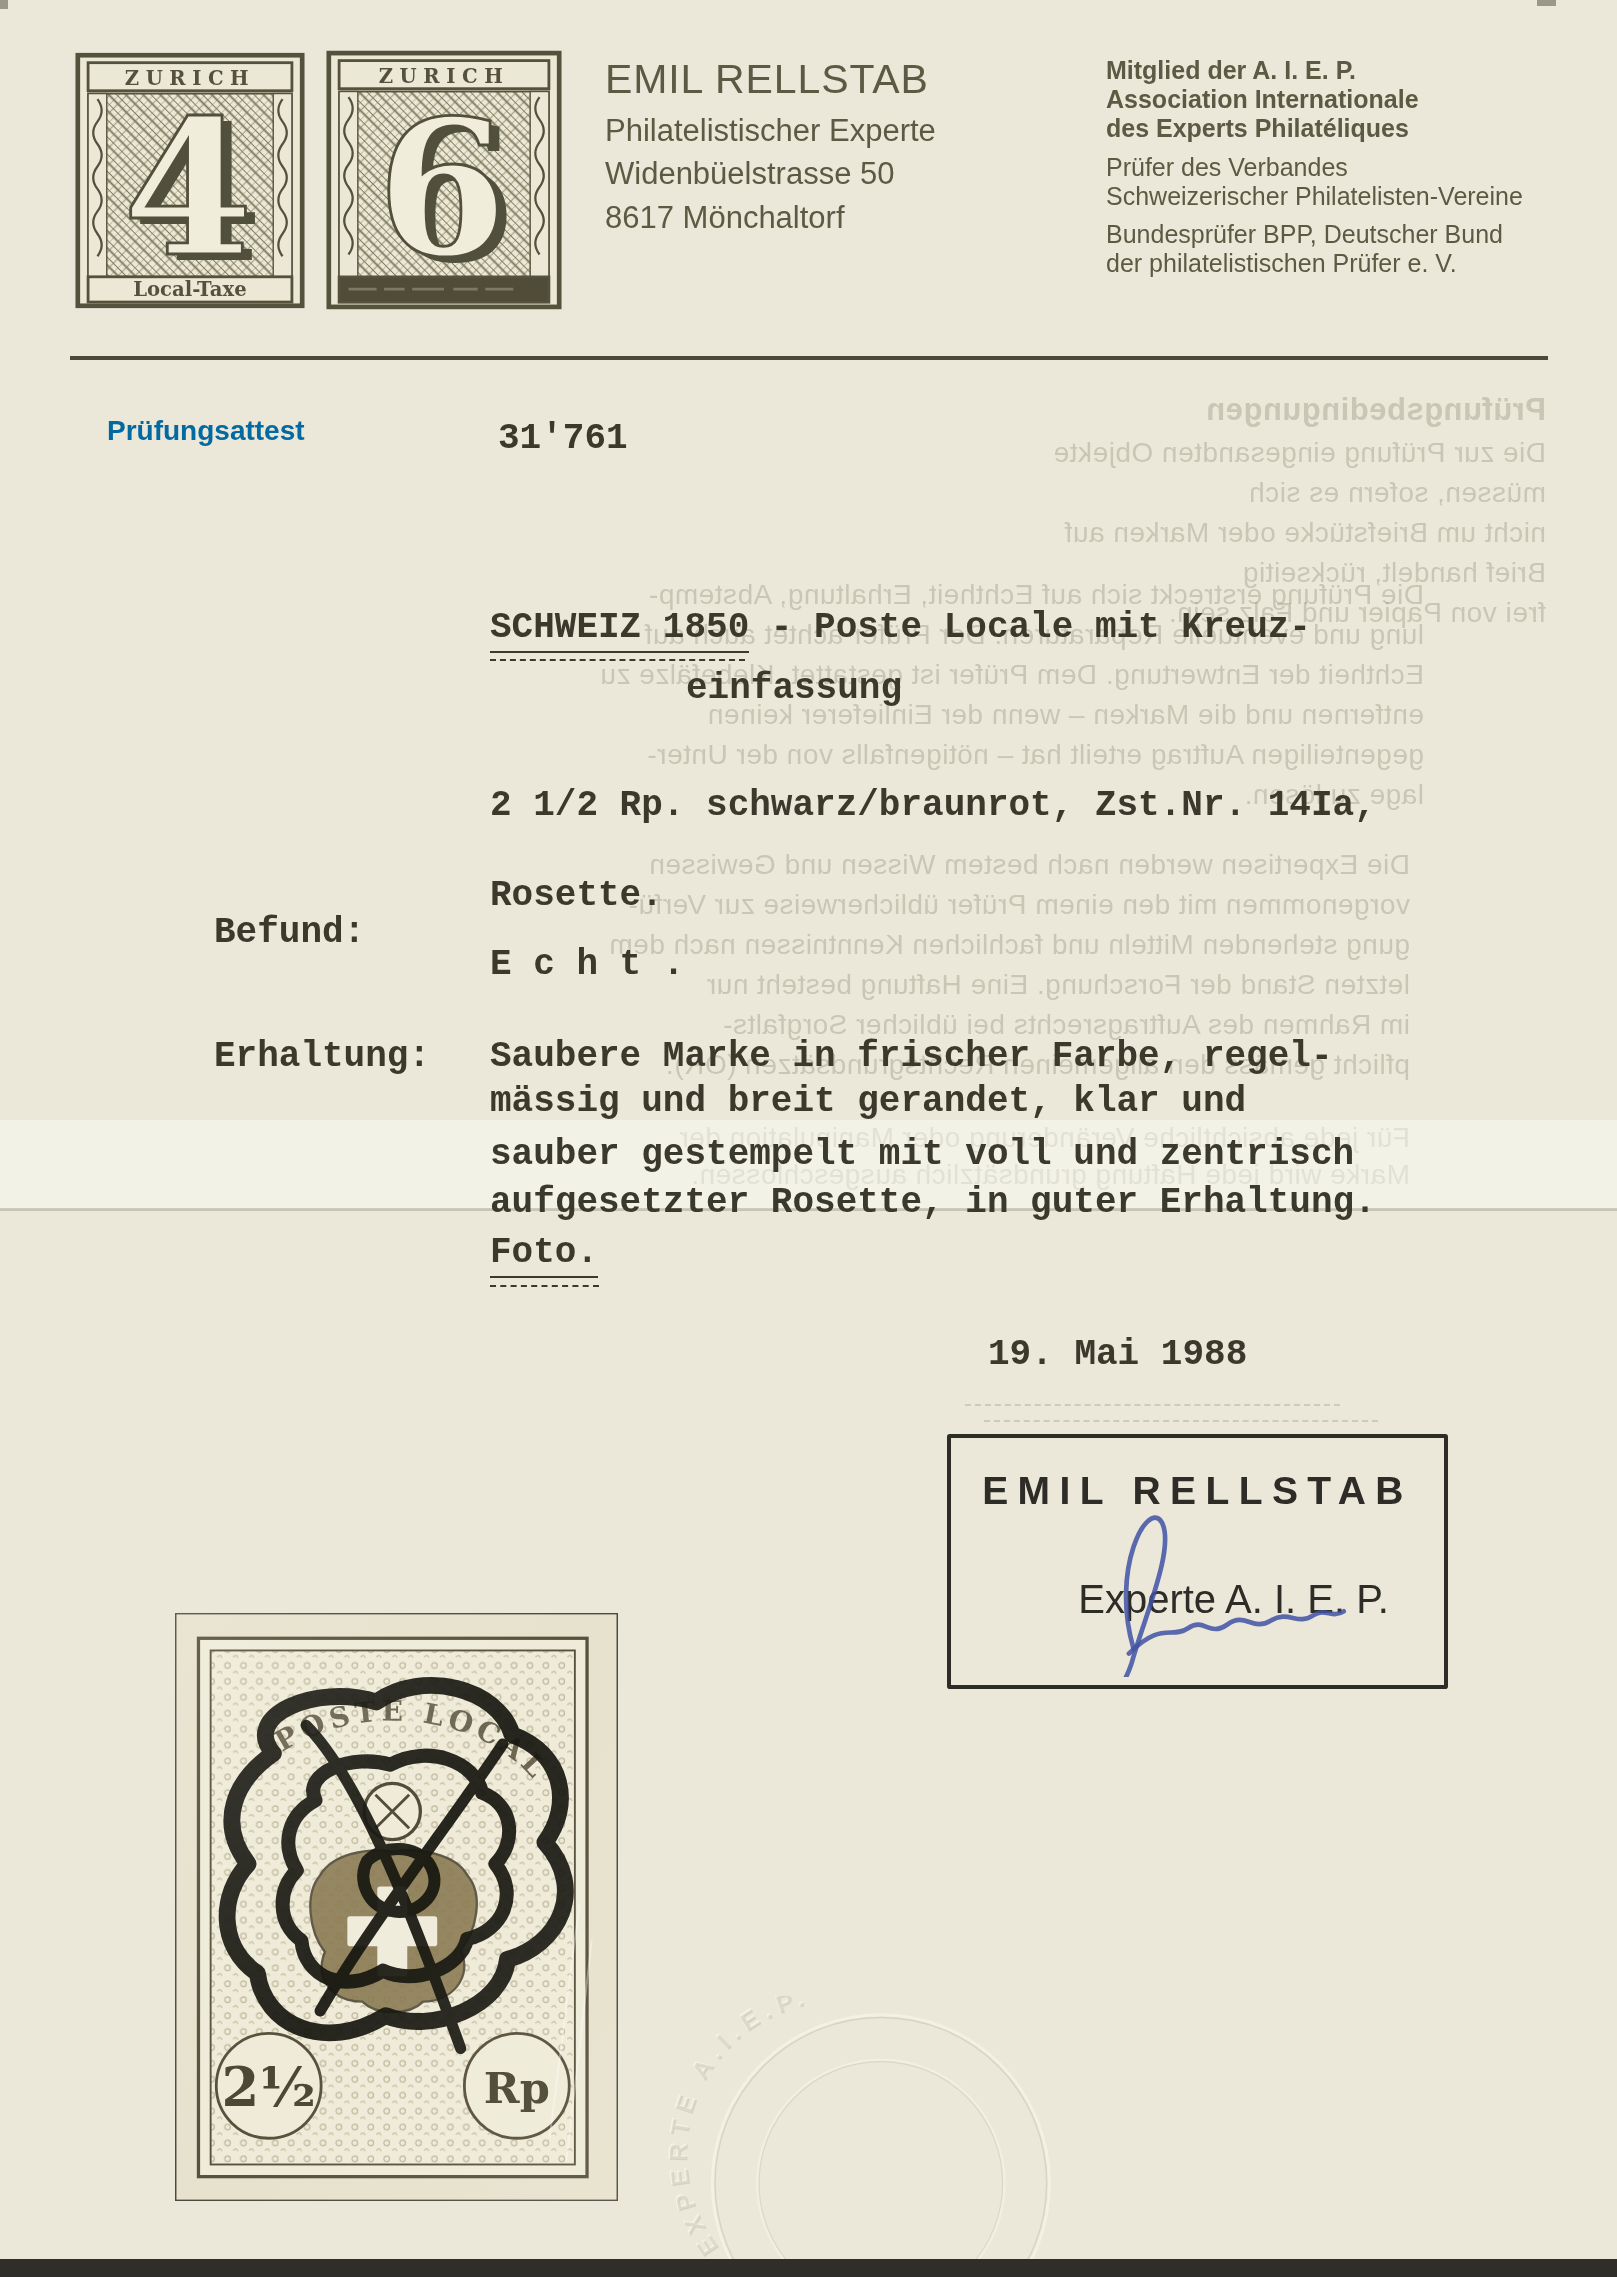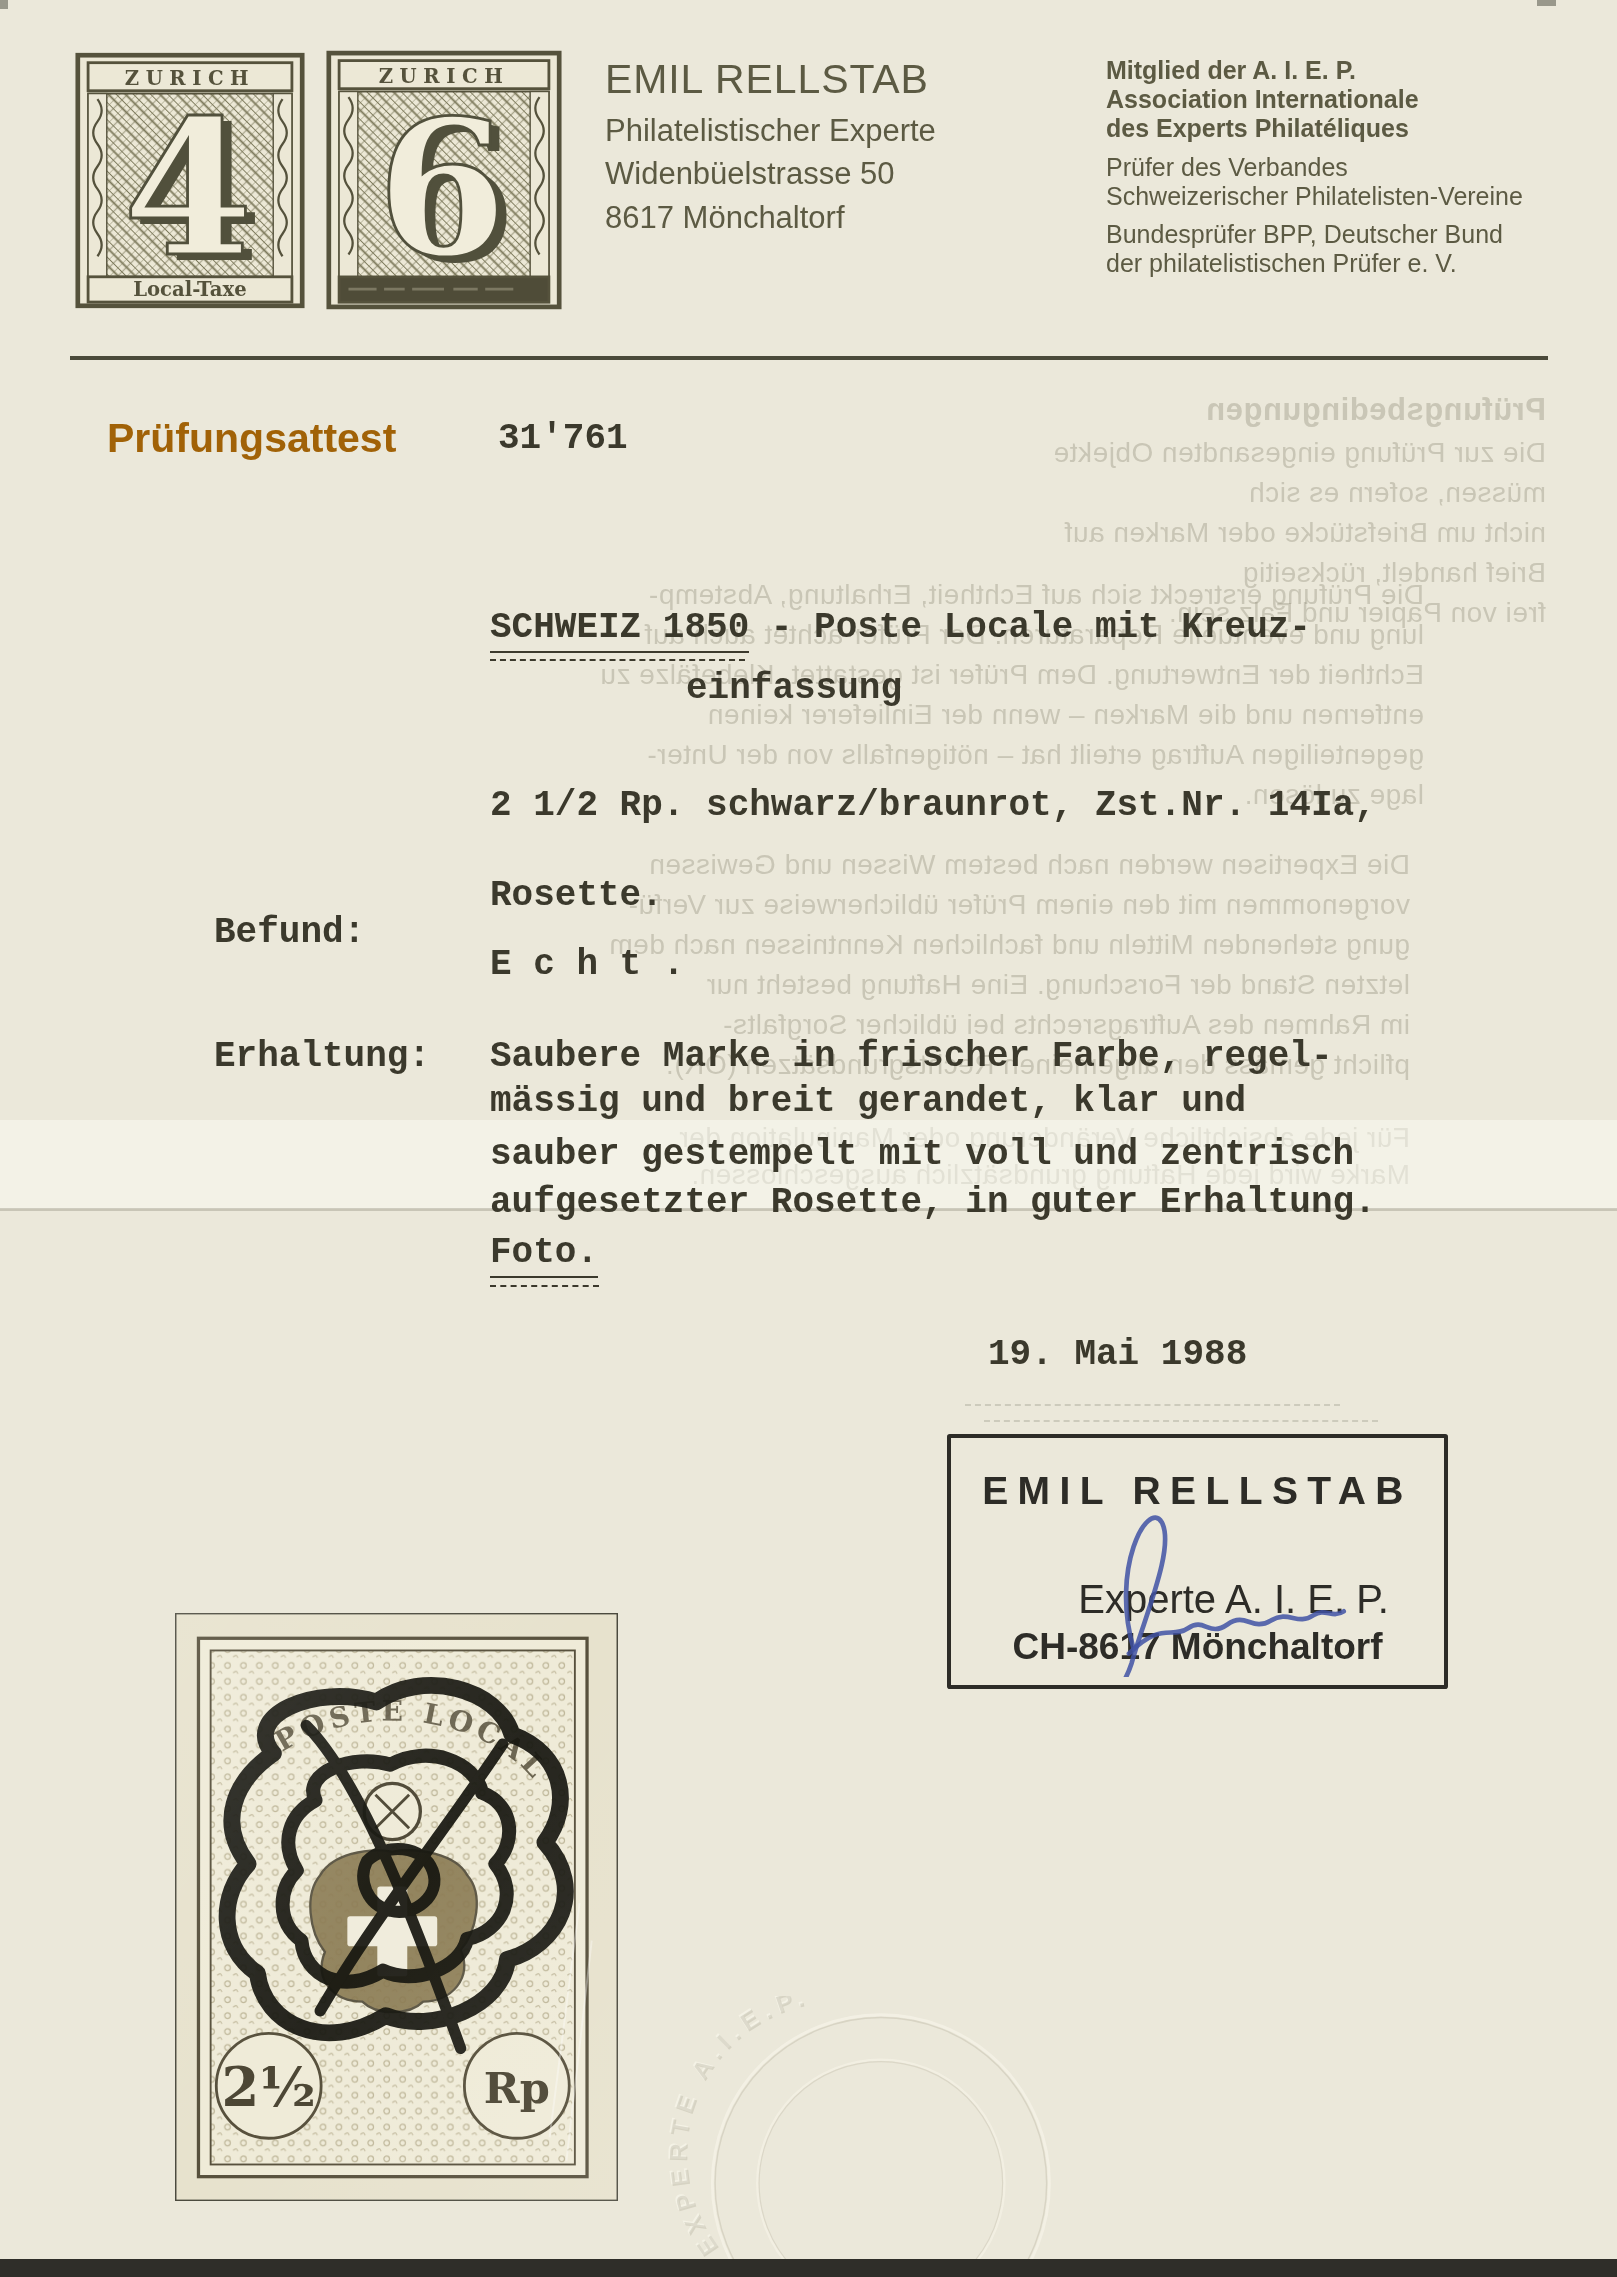--- a/index.html
+++ b/index.html
@@ -6,21 +6,21 @@
   #page{position:relative;width:1617px;height:2278px;background:#ebe8da;overflow:hidden;
         font-family:"Liberation Sans",sans-serif;}
   .abs{position:absolute;}
   
   .lh-name{font-size:41px;letter-spacing:0.9px;color:#5c5a43;font-weight:400;}
   .lh-line{font-size:31px;color:#5c5a43;}
   .rb-line{font-size:25px;color:#5c5a43;}
   .rb-bold{font-weight:bold;}
   .rule{height:3.7px;background:#4b4a3a;}
   
-  .title{font-size:41px;font-weight:bold;color:#a16207;}
+  .title{font-size:28px;font-weight:bold;color:#0369a1;}
   
   .mono{font-family:"Liberation Mono","DejaVu Sans Mono",monospace;font-size:36px;
         font-weight:600;color:#3b392c;white-space:pre;}
   .u-solid{border-bottom:2.8px solid #3b392c;padding-bottom:2.8px;}
   .dash-line{border-top:2.8px dashed #3b392c;height:0;}
   
   .ghost{transform:scaleX(-1);color:#8f8b77;opacity:.36;filter:blur(0.7px);
          font-size:28px;line-height:40px;letter-spacing:0.5px;text-align:left;}
   .ghost-h{font-size:31px;font-weight:bold;}
   
@@ -143,21 +143,20 @@
   <div class="abs dash-line" style="left:490px;top:1285px;width:109px;"></div>
 
   <div class="abs mono" style="left:988px;top:1334px;">19. Mai 1988</div>
 
   <div class="abs faint-dash" style="left:965px;top:1404px;width:375px;"></div>
   <div class="abs faint-dash" style="left:984px;top:1420px;width:394px;"></div>
 
   <div id="stampbox" class="abs" style="left:947px;top:1434px;width:493px;height:247px;">
     <div class="sb-line" style="top:31px;font-size:39px;font-weight:bold;letter-spacing:9.4px;">EMIL RELLSTAB</div>
     <div class="sb-line" style="top:139px;font-size:40px;padding-left:36px;">Experte A. I. E. P.</div>
-    <div class="sb-line" style="top:188px;font-size:37px;font-weight:bold;">CH-8617 Mönchaltorf</div>
   </div>
   <svg class="abs" style="left:1021px;top:1480px;" width="394" height="197" viewBox="0 0 420 210">
     <path d="M120 180 C95 95 135 20 150 45 C165 72 130 150 118 195 C108 225 96 232 88 222" fill="none" stroke="#4152a5" stroke-width="5" stroke-linecap="round" opacity="0.85"></path>
     <path d="M115 185 C150 150 160 170 178 158 C196 146 200 168 220 154 C240 140 246 162 266 150 C286 138 294 156 312 144 C324 136 332 148 344 140" fill="none" stroke="#4152a5" stroke-width="5" stroke-linecap="round" opacity="0.85"></path>
   </svg>
 
   <svg class="abs" style="left:175px;top:1613px;" width="443" height="588" viewBox="0 0 473 628">
     <defs>
       <pattern id="curl" width="17" height="17" patternUnits="userSpaceOnUse">
         <circle cx="5" cy="5" r="3" fill="none" stroke="#978c66" stroke-width="1.3" opacity="0.55"></circle>

